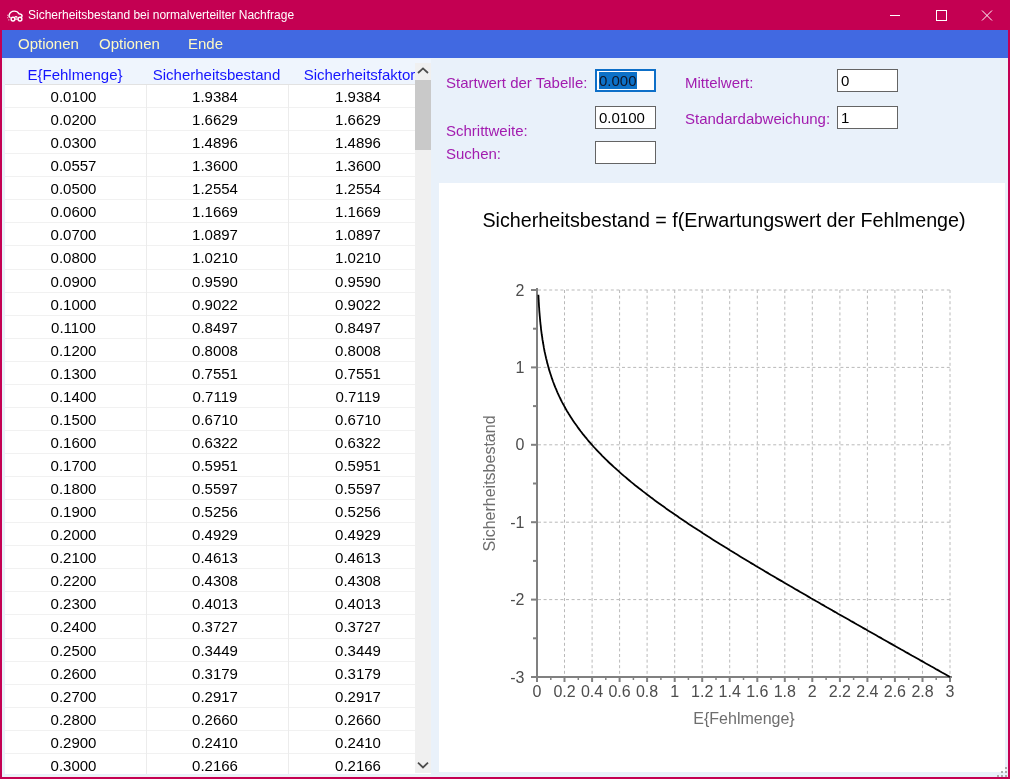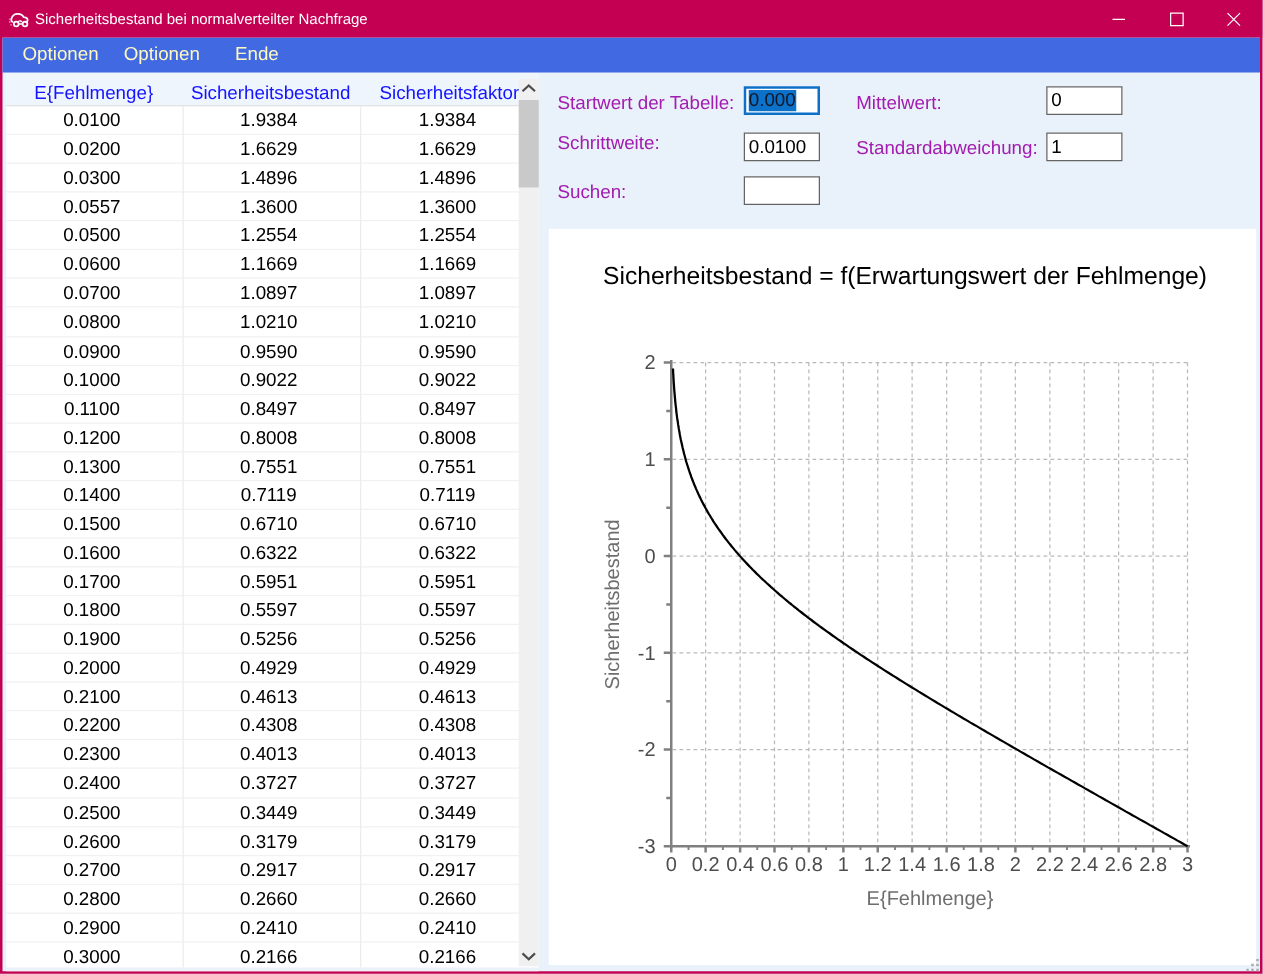--- a/index.html
+++ b/index.html
@@ -210,21 +210,21 @@
       <div id="sthumb"></div>
       <svg width="16" height="17" style="position:absolute;bottom:0;left:0;">
           <path d="M3 6.7 L8 11.4 L13 6.7" fill="none" stroke="#4d4d4d" stroke-width="1.8"></path>
         </svg>
     </div>
   </div>
   <div class="lbl" style="left:444px; top:74px;">Startwert der Tabelle:</div>
   <div class="ibox" id="ifocus" style="left:593px; top:69px;"><span>0.000</span></div>
   <div class="lbl" style="left:683px; top:74px;">Mittelwert:</div>
   <div class="ibox" style="left:835px; top:69px;">0</div>
-  <div class="lbl" style="left:444px; top:106px;">Schrittweite:</div>
+  <div class="lbl" style="left:444px; top:122px;">Schrittweite:</div>
   <div class="ibox" style="left:593px; top:106px;">0.0100</div>
   <div class="lbl" style="left:683px; top:110px;">Standardabweichung:</div>
   <div class="ibox" style="left:835px; top:106px;">1</div>
   <div class="lbl" style="left:444px; top:145px;">Suchen:</div>
   <div class="ibox" style="left:593px; top:141px;"></div>
   <div id="chart">
     <svg width="566" height="589" viewBox="437 183 566 589">
       <line x1="562.5" y1="290" x2="562.5" y2="677" stroke="#b9b9b9" stroke-width="1" stroke-dasharray="3,2.6"></line>
       <line x1="590.1" y1="290" x2="590.1" y2="677" stroke="#b9b9b9" stroke-width="1" stroke-dasharray="3,2.6"></line>
       <line x1="617.6" y1="290" x2="617.6" y2="677" stroke="#b9b9b9" stroke-width="1" stroke-dasharray="3,2.6"></line>

